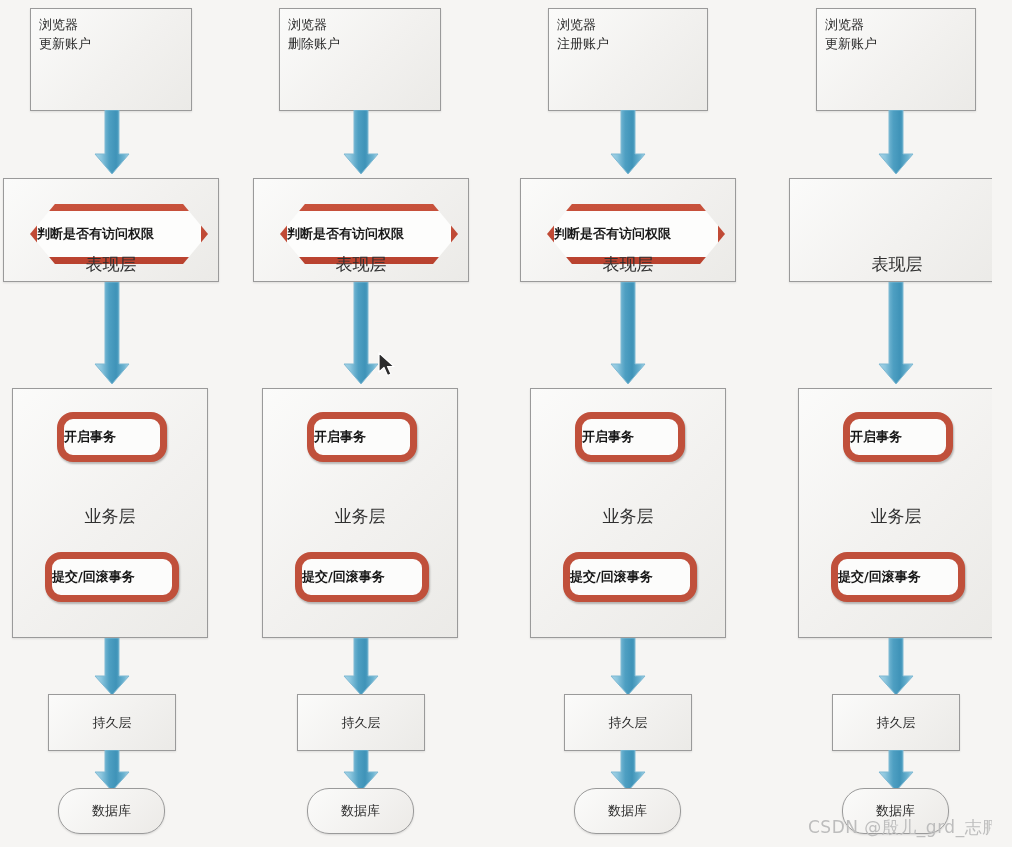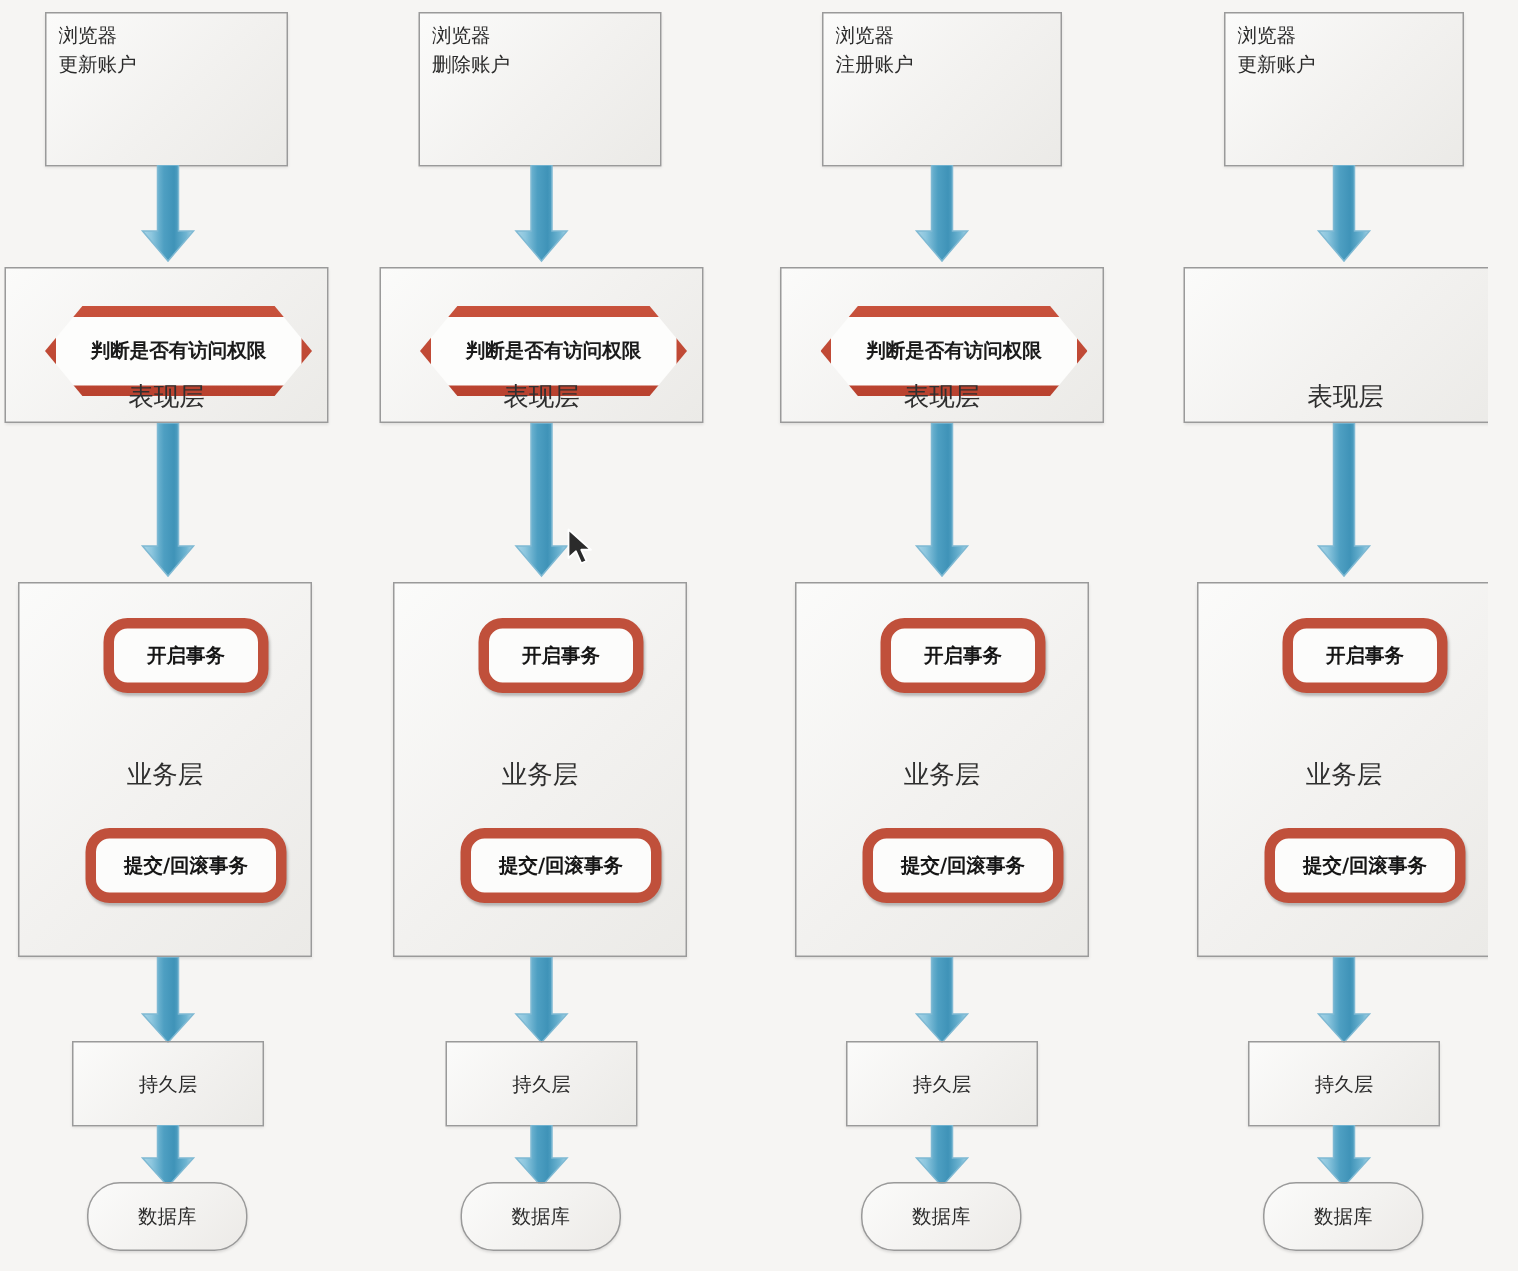--- a/index.html
+++ b/index.html
@@ -46,21 +46,21 @@
     font-size: 17px;
     color: #2f2f2f;
     white-space: nowrap;
   }
 
   
   .hexagon {
     position: absolute;
     display: flex;
     align-items: center;
-    justify-content: center;
+    justify-content: flex-start;
     color: #1b1b1b;
     font-size: 13px;
     font-weight: bold;
     white-space: nowrap;
     background:
       linear-gradient(#fdfdfc, #fdfdfc) padding-box,
       linear-gradient(180deg, #c8523c, #b9422f) border-box;
     border: 7px solid transparent;
     clip-path: polygon(14% 0%, 86% 0%, 100% 50%, 86% 100%, 14% 100%, 0% 50%);
     filter: drop-shadow(1px 2px 1.5px rgba(0,0,0,0.28));
@@ -69,30 +69,28 @@
     position: relative;
     z-index: 2;
   }
 
   
   .roundrect {
     position: absolute;
     box-sizing: border-box;
     display: flex;
     align-items: center;
-    justify-content: center;
     color: #151515;
     font-size: 13px;
     font-weight: bold;
     white-space: nowrap;
     border: 7px solid #c0503b;
     border-radius: 16px;
     background: #fcfcfb;
     box-shadow: 1px 2px 2px rgba(0,0,0,0.25);
-    margin-left: 12px;
   }
 
   
   .persist-box {
     display: flex;
     align-items: center;
     justify-content: center;
     font-size: 13px;
     color: #2b2b2b;
   }
@@ -326,18 +324,19 @@
   </div>
 
   <svg class="arrow" style="left:876px; top:750px;" width="40" height="42" viewBox="0 0 40 42">
     <polygon points="13,0 27,0 27,22 37,22 20,41 3,22 13,22" fill="url(#agrad)" stroke="#7fb9d3" stroke-width="1"></polygon>
   </svg>
 
   <div class="db-pill" style="left:842px; top:788px; width:107px; height:46px;">
     <span>数据库</span>
   </div>
 
+  <div class="watermark" style="left:808px; top:816px;">CSDN @殷儿_grd_志鹏</div>
 
   <svg class="cursor" style="left:378px; top:352px;" width="22" height="28" viewBox="0 0 22 28">
     <polygon points="1,1 1,20 6,15.5 9.5,23.5 13,22 9.5,14.5 16,14.5" fill="#2b2b2b" stroke="#ffffff" stroke-width="1.2" stroke-linejoin="round"></polygon>
   </svg>
 
 </div>
 
 </body></html>

